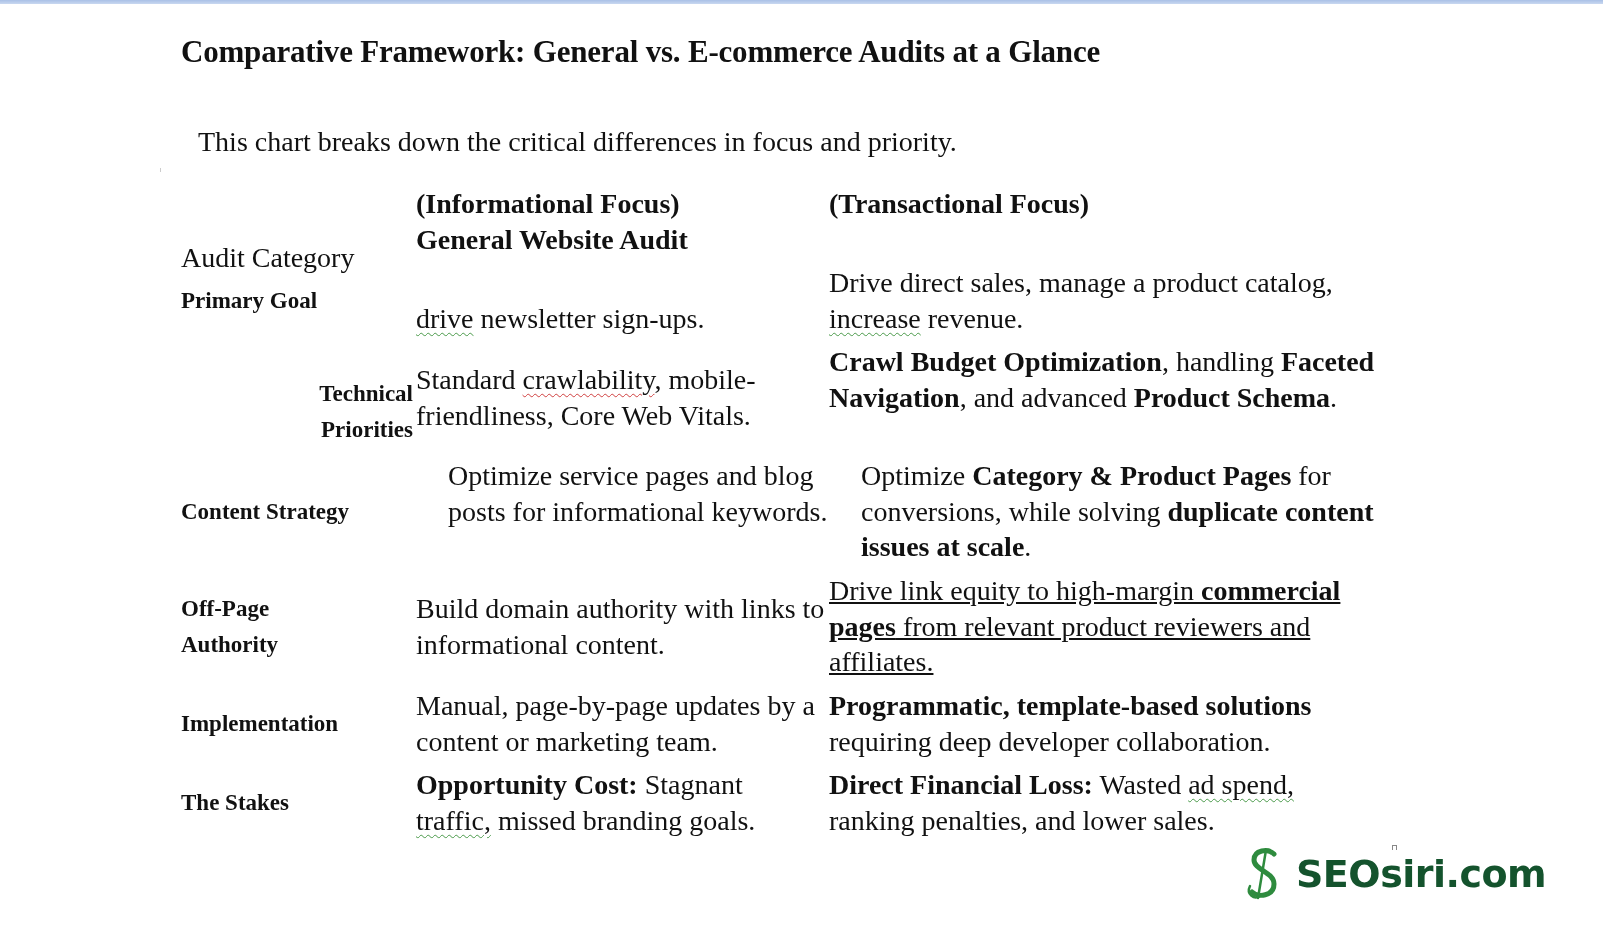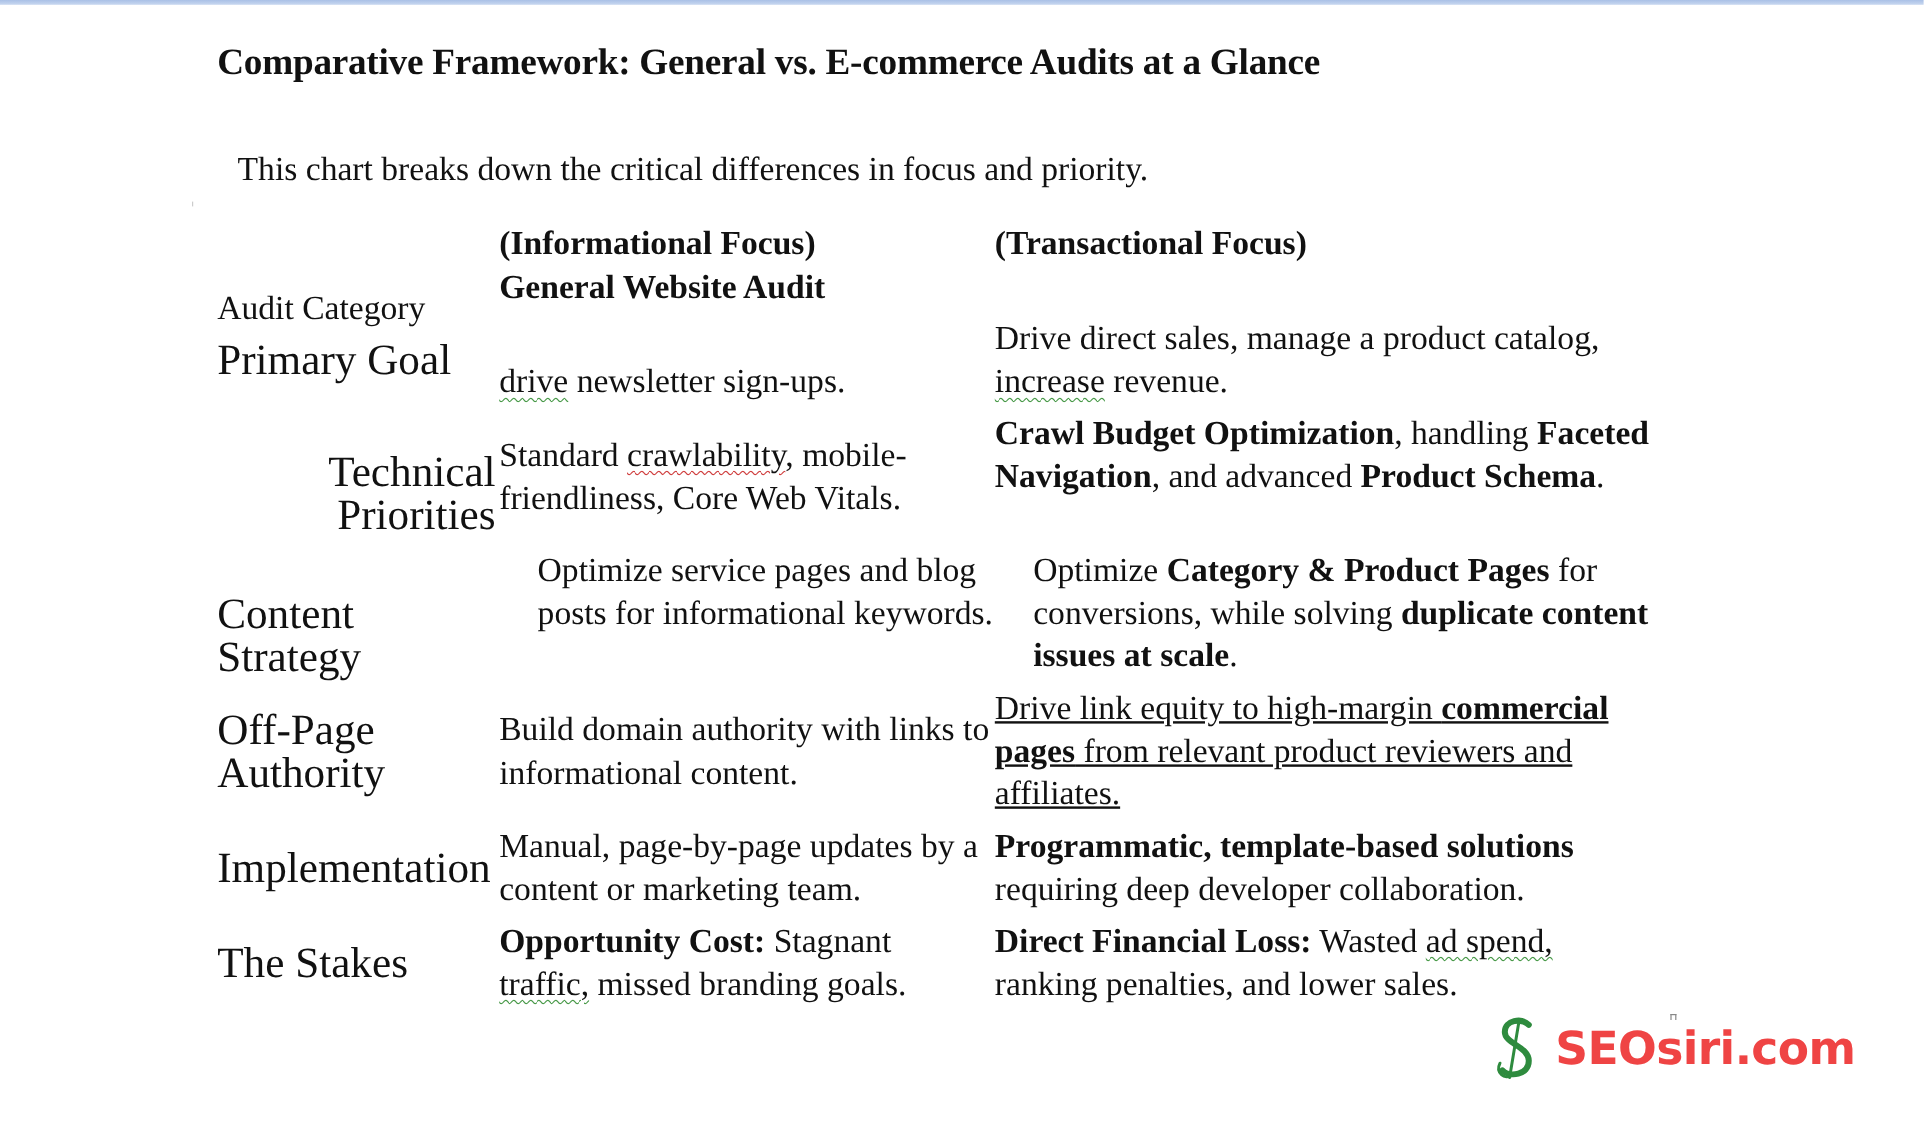--- a/index.html
+++ b/index.html
@@ -59,22 +59,22 @@
     }
     .cell {
       position: absolute;
       font-size: 28px;
       line-height: 35.5px;
     }
     .c-cat { left: 0; width: 232px; }
     .c-gen { left: 235px; width: 412px; }
     .c-eco { left: 648px; width: 580px; }
     .cat-label {
-      font-weight: normal;
-      font-size: 36px;
+      font-weight: bold;
+      font-size: 23px;
       line-height: 35.5px;
     }
     .hdr { font-weight: bold; }
     b, .b { font-weight: bold; }
     .squiggle-green {
       text-decoration: underline wavy #4a9a4a;
       text-decoration-thickness: 1px;
       text-underline-offset: 4px;
     }
     .squiggle-red {
@@ -92,21 +92,21 @@
       gap: 12px;
     }
     .logo-mark {
       width: 40px;
       height: 56px;
     }
     .logo-text {
       font-family: "DejaVu Sans", "Liberation Sans", sans-serif;
       font-weight: bold;
       font-size: 38px;
-      color: #ef4444;
+      color: #14532d;
       letter-spacing: -0.5px;
     }
     .tiny-mark {
       position: absolute;
       left: 1392px;
       top: 845px;
       width: 5px;
       height: 5px;
       border-top: 1px solid #888;
       border-left: 1px solid #888;

